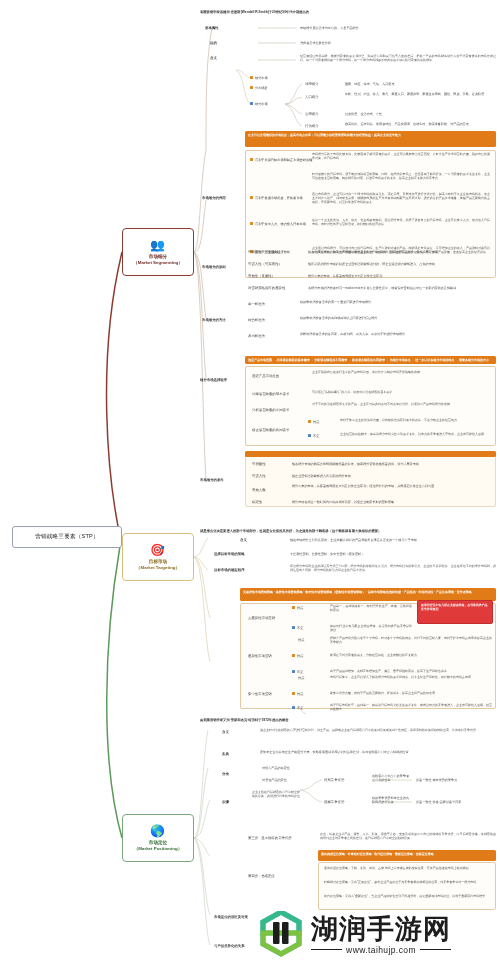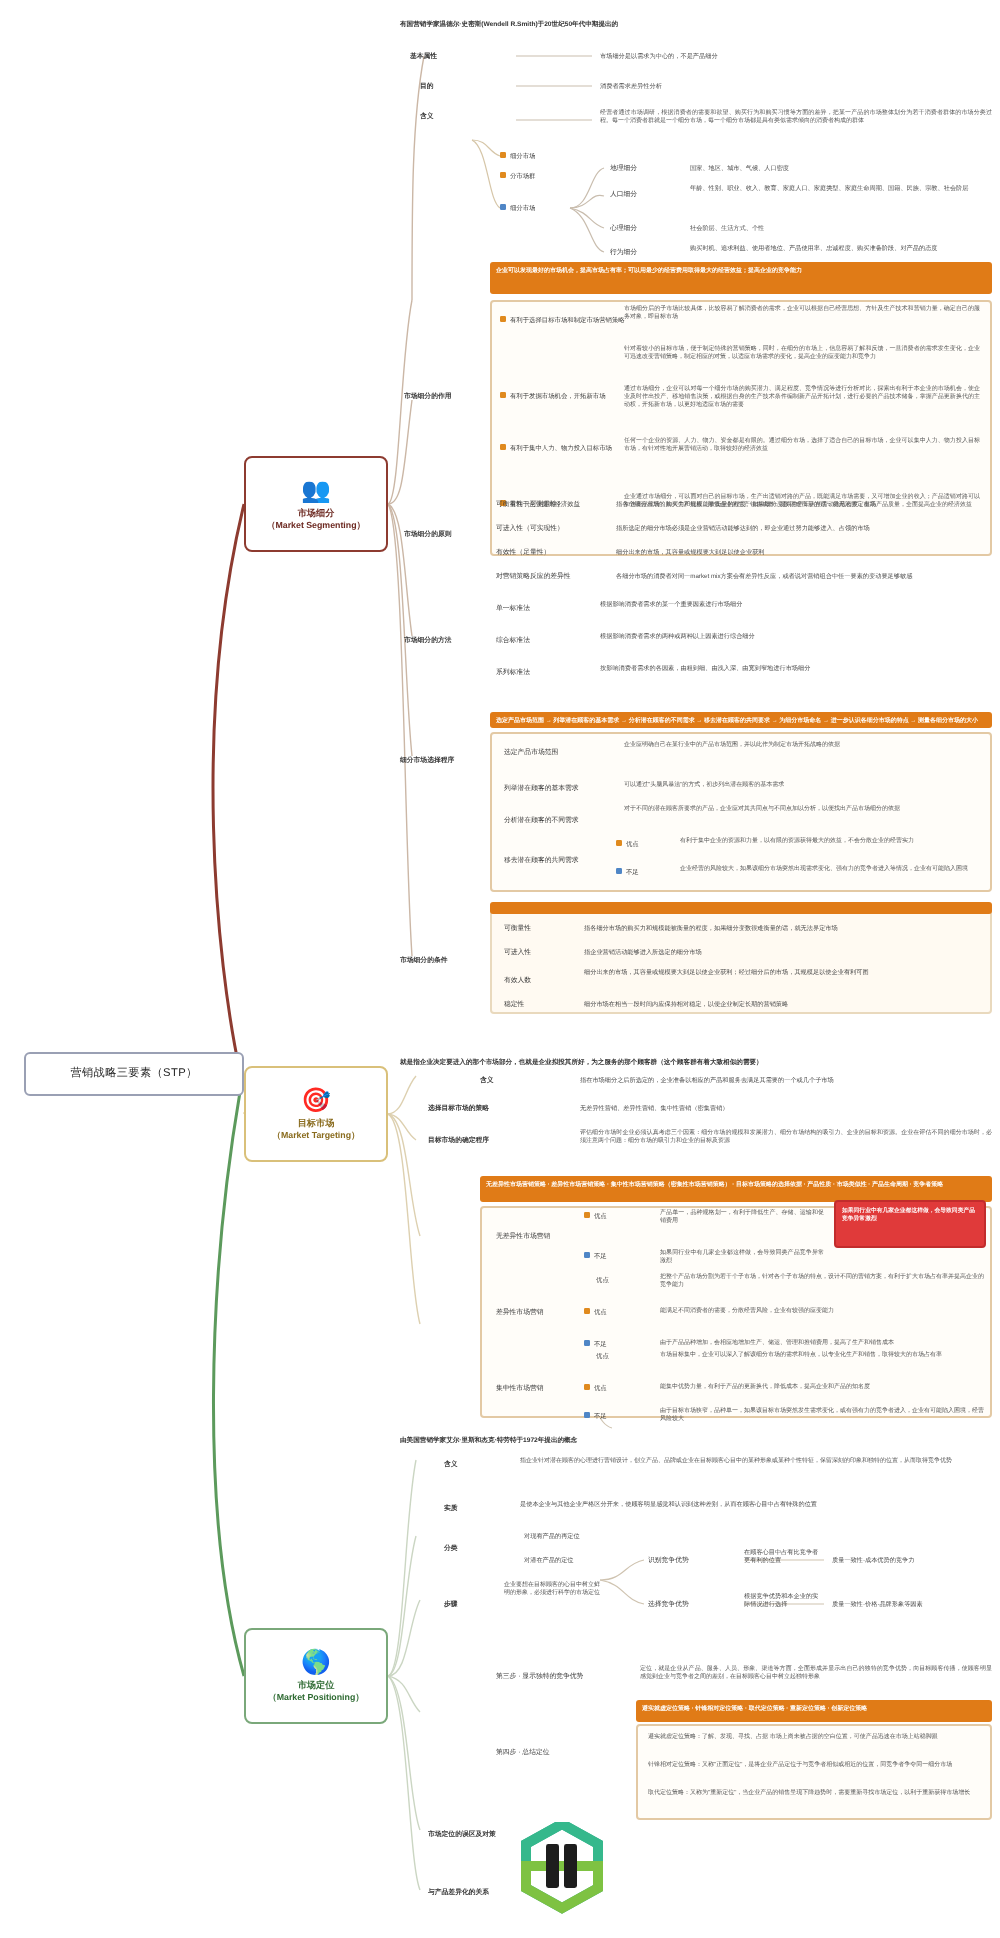--- a/index.html
+++ b/index.html
@@ -349,15 +349,19 @@
   <div id="watermark">
     <div id="wm-mark">
       <svg viewBox="0 0 46 46" width="46" height="46">
         <polygon points="23,1 41,11 41,33 23,43 5,33 5,11" fill="none" stroke="#2fae8e" stroke-width="5"></polygon>
         <polygon points="23,1 41,11 41,22 23,22 5,22 5,11" fill="none" stroke="#35b88c" stroke-width="5"></polygon>
         <polygon points="5,22 23,22 41,22 41,33 23,43 5,33" fill="none" stroke="#7ec242" stroke-width="5"></polygon>
         <rect x="15" y="11" width="6.5" height="22" rx="1.2" fill="#1d1d1d"></rect>
         <rect x="24" y="11" width="6.5" height="22" rx="1.2" fill="#1d1d1d"></rect>
       </svg>
     </div>
+    <div id="wm-text">
+      <div id="wm-cn">湖润手游网</div>
+      <div id="wm-url">www.taihujp.com</div>
+    </div>
   </div>
 
 </div>
 
 </body></html>

